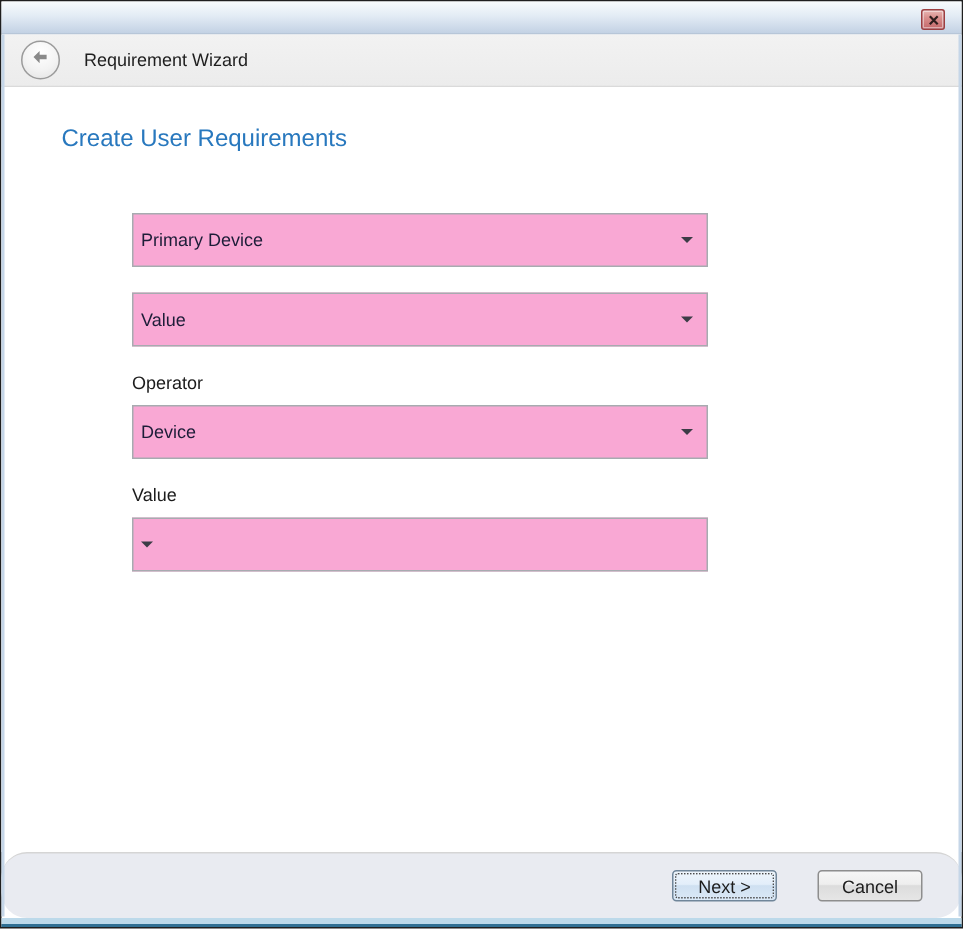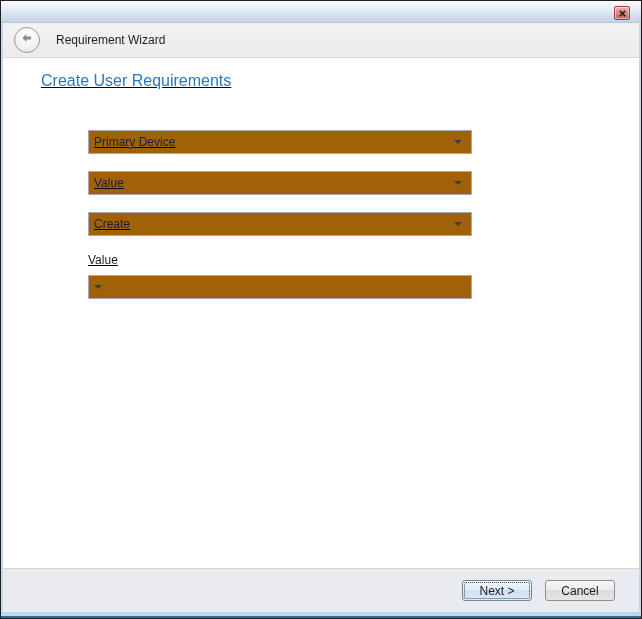--- a/index.html
+++ b/index.html
@@ -60,43 +60,42 @@
   }
   .wiz-title {
     margin-left: 16px;
     font-size: 12px; color: #1e1e1e;
   }
 
   
   .content {
     flex: 1 1 auto;
     background: #fff;
-    padding: 14px 0 0 0;
+    padding: 26px 0 0 0;
     position: relative; z-index: 2;
     overflow: hidden;
-    text-decoration: underline;
   }
   .page-title {
     margin-left: 40px;
     font-size: 16px;
     font-weight: 400;
     color: #2878be;
   }
   .form {
     margin: 40px 0 0 87px;
     width: 384px;
   }
   .field { margin-bottom: 17px; }
   .field-label {
     font-size: 12px; color: #1c1c1c;
     margin-bottom: 8px;
   }
   .combo {
-    height: 24px; width: 100%;
-    background: #a16207;
+    height: 36px; width: 100%;
+    background: #f9a8d4;
     border: 1px solid #a7abb0;
     display: flex; align-items: center;
     padding-left: 5px;
     font-size: 12px; color: #1d1d38;
     cursor: default;
   }
   .combo-value { flex: 1 1 auto; white-space: nowrap; overflow: hidden; }
   .combo-arrow {
     width: 0; height: 0; flex: 0 0 auto;
     border-left: 4px solid transparent;
@@ -105,22 +104,22 @@
     margin-right: 9px;
   }
 
   
   .footer {
     flex: 0 0 44px;
     background: #e9ebf1;
     border-top: 1px solid #d5d5d5;
     display: flex; align-items: center; justify-content: flex-end;
     padding-right: 26px;
-    gap: 13px;
-    position: relative; z-index: 2;
+    gap: 27px;
+    position: relative; z-index: 2; border-radius: 17px;
   }
   .btn {
     width: 70px; height: 21px;
     font-family: "Liberation Sans", sans-serif;
     font-size: 12px; color: #1c1c1c;
     border-radius: 3px;
     display: flex; align-items: center; justify-content: center;
     cursor: default;
   }
   .btn-default {
@@ -182,22 +181,23 @@
       </div>
 
       <div class="field">
         <div class="combo">
           <span class="combo-value">Value</span>
           <span class="combo-arrow"></span>
         </div>
       </div>
 
       <div class="field">
-        <div class="combo">
-          <span class="combo-value">Create</span>
+        <div class="field-label">Operator</div>
+        <div class="combo">
+          <span class="combo-value">Device</span>
           <span class="combo-arrow"></span>
         </div>
       </div>
 
       <div class="field">
         <div class="field-label">Value</div>
         <div class="combo">
           <span class="combo-arrow"></span>
         </div>
       </div>

